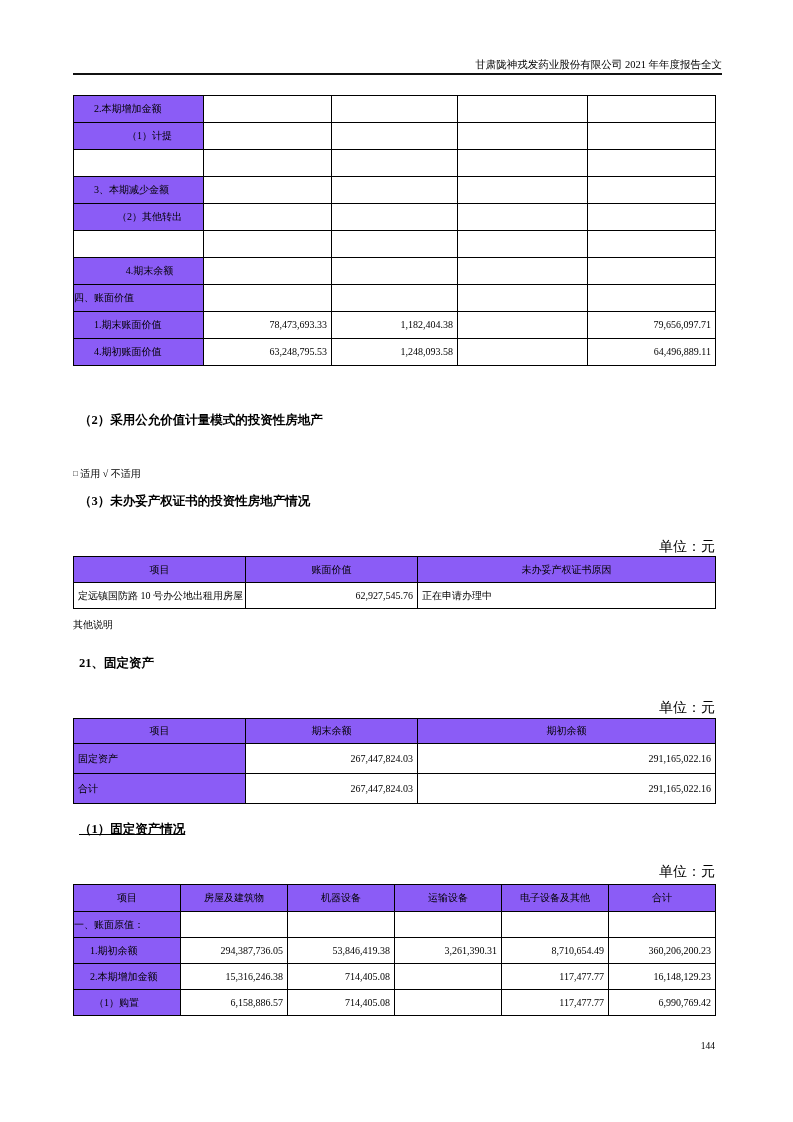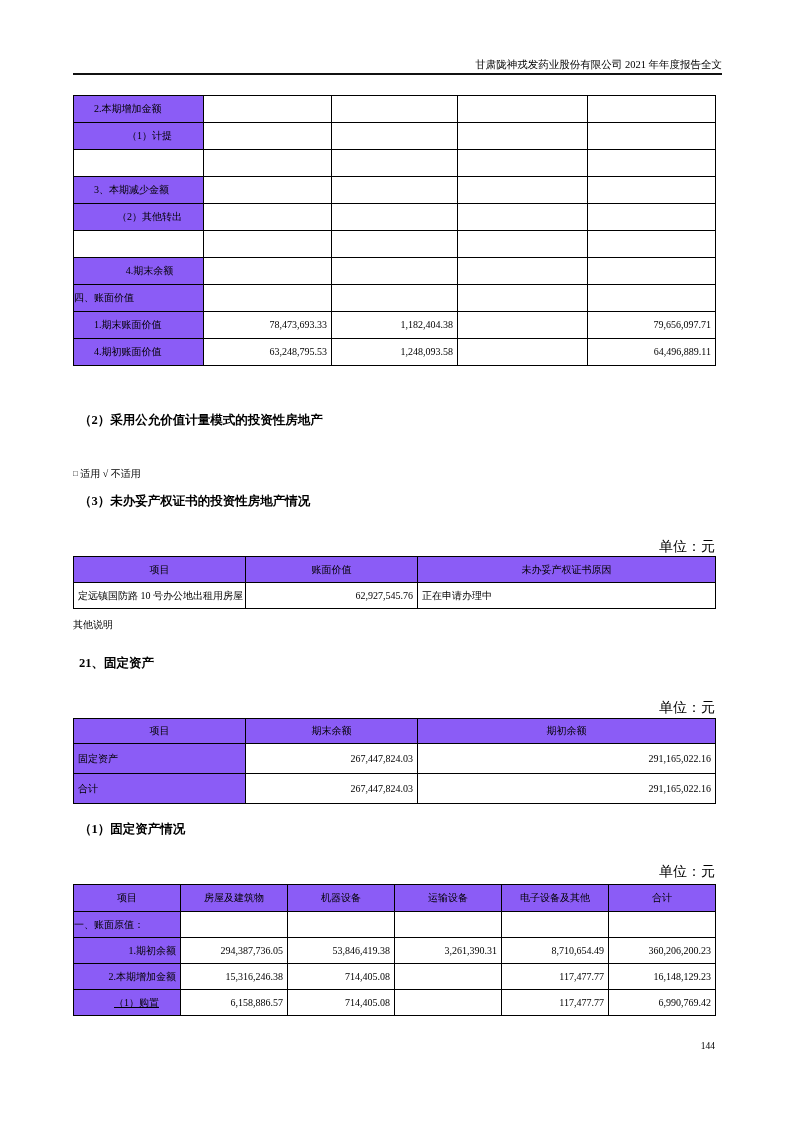--- a/index.html
+++ b/index.html
@@ -39,22 +39,22 @@
     overflow: hidden;
     white-space: nowrap;
     vertical-align: middle;
   }
   .shaded { background: #8b5cf6; }
   .num { text-align: right; }
   .ctr { text-align: center; }
   .ind1 { padding-left: 0; }
   .ind2 { padding-left: 20px; }
   .ind3 { padding-left: 26px; text-align: center; }
-  .ind2b { padding-left: 32px; text-align: right; }
-  .ind3b { padding-left: 40px; text-decoration: underline; }
+  .ind2b { padding-left: 16px; }
+  .ind3b { padding-left: 20px; }
 
   .tbl-outer { border: 1.5px solid #000; }
   .t1 td { height: 27px; }
   .t1 { border-top-width: 1px; }
   .t2 .hrow td { height: 26px; }
   .t2 .drow td { height: 26px; }
   .t3 .hrow td { height: 25px; }
   .t3 .drow td { height: 30px; }
   .t4 .hrow td { height: 27px; }
   .t4 .drow td { height: 26px; }
@@ -65,21 +65,21 @@
   .apply-line { top: 467px; left: 73px; font-size: 10px; white-space: nowrap; }
   .apply-line .box { font-size: 8px; position: relative; top: -1px; }
   .h3-wrap { top: 493px; }
   .unit-label { right: 78px; font-size: 14px; white-space: nowrap; }
   .unit1 { top: 538px; }
   .t2-wrap { top: 556px; left: 73px; }
   .note { top: 618px; left: 73px; font-size: 10px; }
   .h21-wrap { top: 655px; }
   .unit2 { top: 699px; }
   .t3-wrap { top: 718px; left: 73px; }
-  .h211-wrap { top: 821px; }
+  .h211-wrap { top: 821px; text-decoration: underline; }
   .unit3 { top: 863px; }
   .t4-wrap { top: 884px; left: 73px; }
   .page-number { top: 1041px; right: 78px; font-size: 9.5px; }
 </style>
 </head>
 <body>
 
 <div class="page">
 
   <div class="abs report-header">甘肃陇神戎发药业股份有限公司 2021 年年度报告全文</div>

